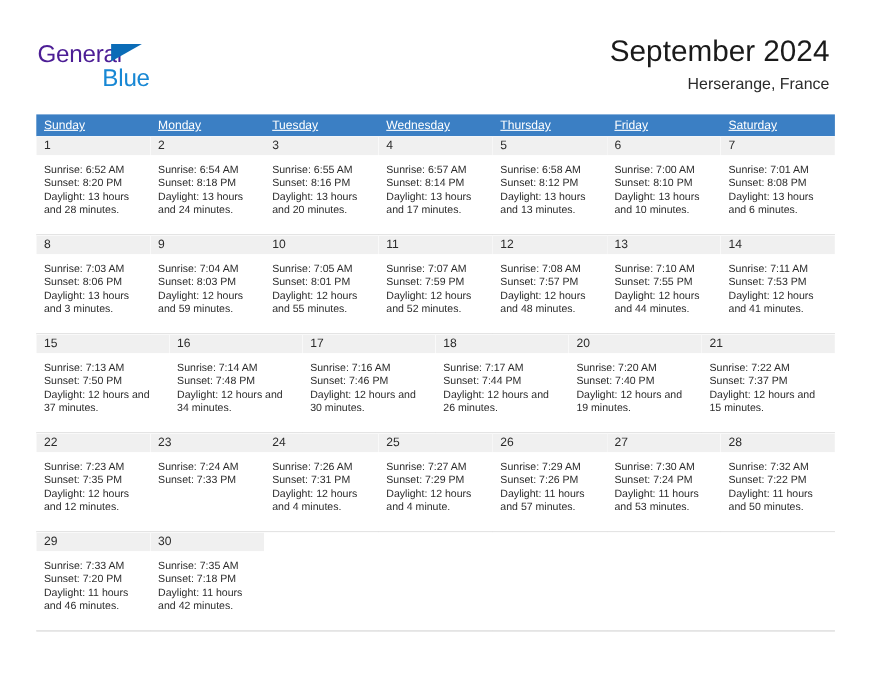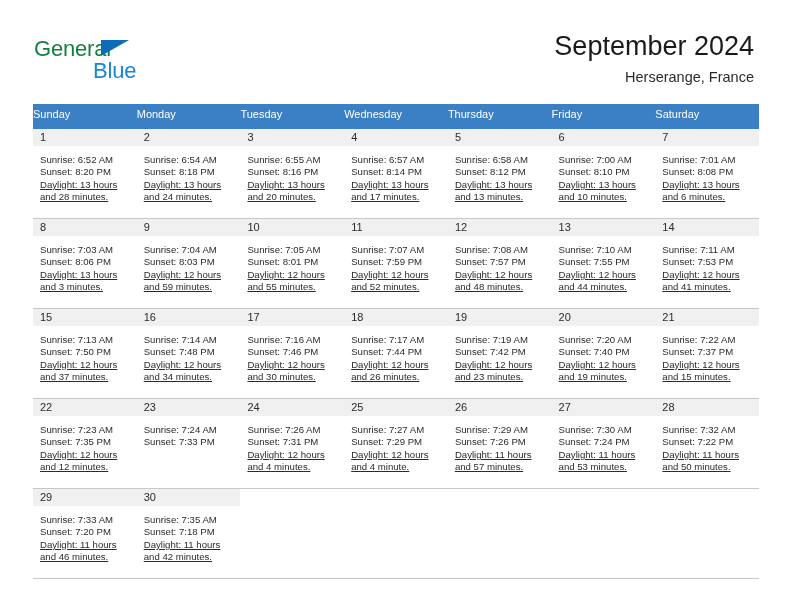--- a/index.html
+++ b/index.html
@@ -37,21 +37,21 @@
     top: 36px;
     width: 130px;
     height: 48px;
   }
   .logo-general {
     position: absolute;
     left: 0;
     top: 0;
     font-size: 22px;
     letter-spacing: -0.2px;
-    color: #15803d;
+    color: #4c1d95;
     font-family: "Liberation Sans", sans-serif;
   }
   .logo-triangle {
     position: absolute;
     left: 67px;
     top: 4px;
     width: 0;
     height: 0;
     border-top: 16px solid #0b6cb7;
     border-right: 28px solid transparent;
@@ -97,26 +97,28 @@
   }
 
   .weekdays {
     display: flex;
     width: 726px;
     background: #3b7fc4;
   }
   .weekday {
     flex: 1 1 0;
     box-sizing: border-box;
-    height: 25px;
+    height: 20px;
     line-height: 20px;
+    padding-left: 7px;
     font-size: 11px;
     color: #ffffff;
     white-space: nowrap;
     overflow: hidden;
+    text-decoration: underline;
   }
 
   .week {
     display: flex;
     width: 726px;
     border-bottom: 1px solid #c8c8c8;
     background: #ffffff;
   }
   .week:last-child {
     border-bottom: 1px solid #c8c8c8;
@@ -149,21 +151,20 @@
     padding: 8px 6px 0 7px;
     font-size: 9.6px;
     line-height: 12.4px;
     color: #2b2b2b;
   }
   .info div {
     white-space: nowrap;
   }
   .info .daylight {
     white-space: normal;
-    text-decoration: underline;
   }
 </style>
 </head>
 <body>
 
 <div class="page">
 
   <div class="header">
 
     <div class="logo">
@@ -373,30 +374,20 @@
           <span class="daynum">18</span>
         </div>
         <div class="info">
           <div>Sunrise: 7:17 AM</div>
           <div>Sunset: 7:44 PM</div>
           <div class="daylight">Daylight: 12 hours and 26 minutes.</div>
         </div>
       </div>
       <div class="daycell filled">
         <div class="daynum-bar">
-          <span class="daynum">19</span>
-        </div>
-        <div class="info">
-          <div>Sunrise: 7:19 AM</div>
-          <div>Sunset: 7:42 PM</div>
-          <div class="daylight">Daylight: 12 hours and 23 minutes.</div>
-        </div>
-      </div>
-      <div class="daycell filled">
-        <div class="daynum-bar">
           <span class="daynum">20</span>
         </div>
         <div class="info">
           <div>Sunrise: 7:20 AM</div>
           <div>Sunset: 7:40 PM</div>
           <div class="daylight">Daylight: 12 hours and 19 minutes.</div>
         </div>
       </div>
       <div class="daycell filled">
         <div class="daynum-bar">

